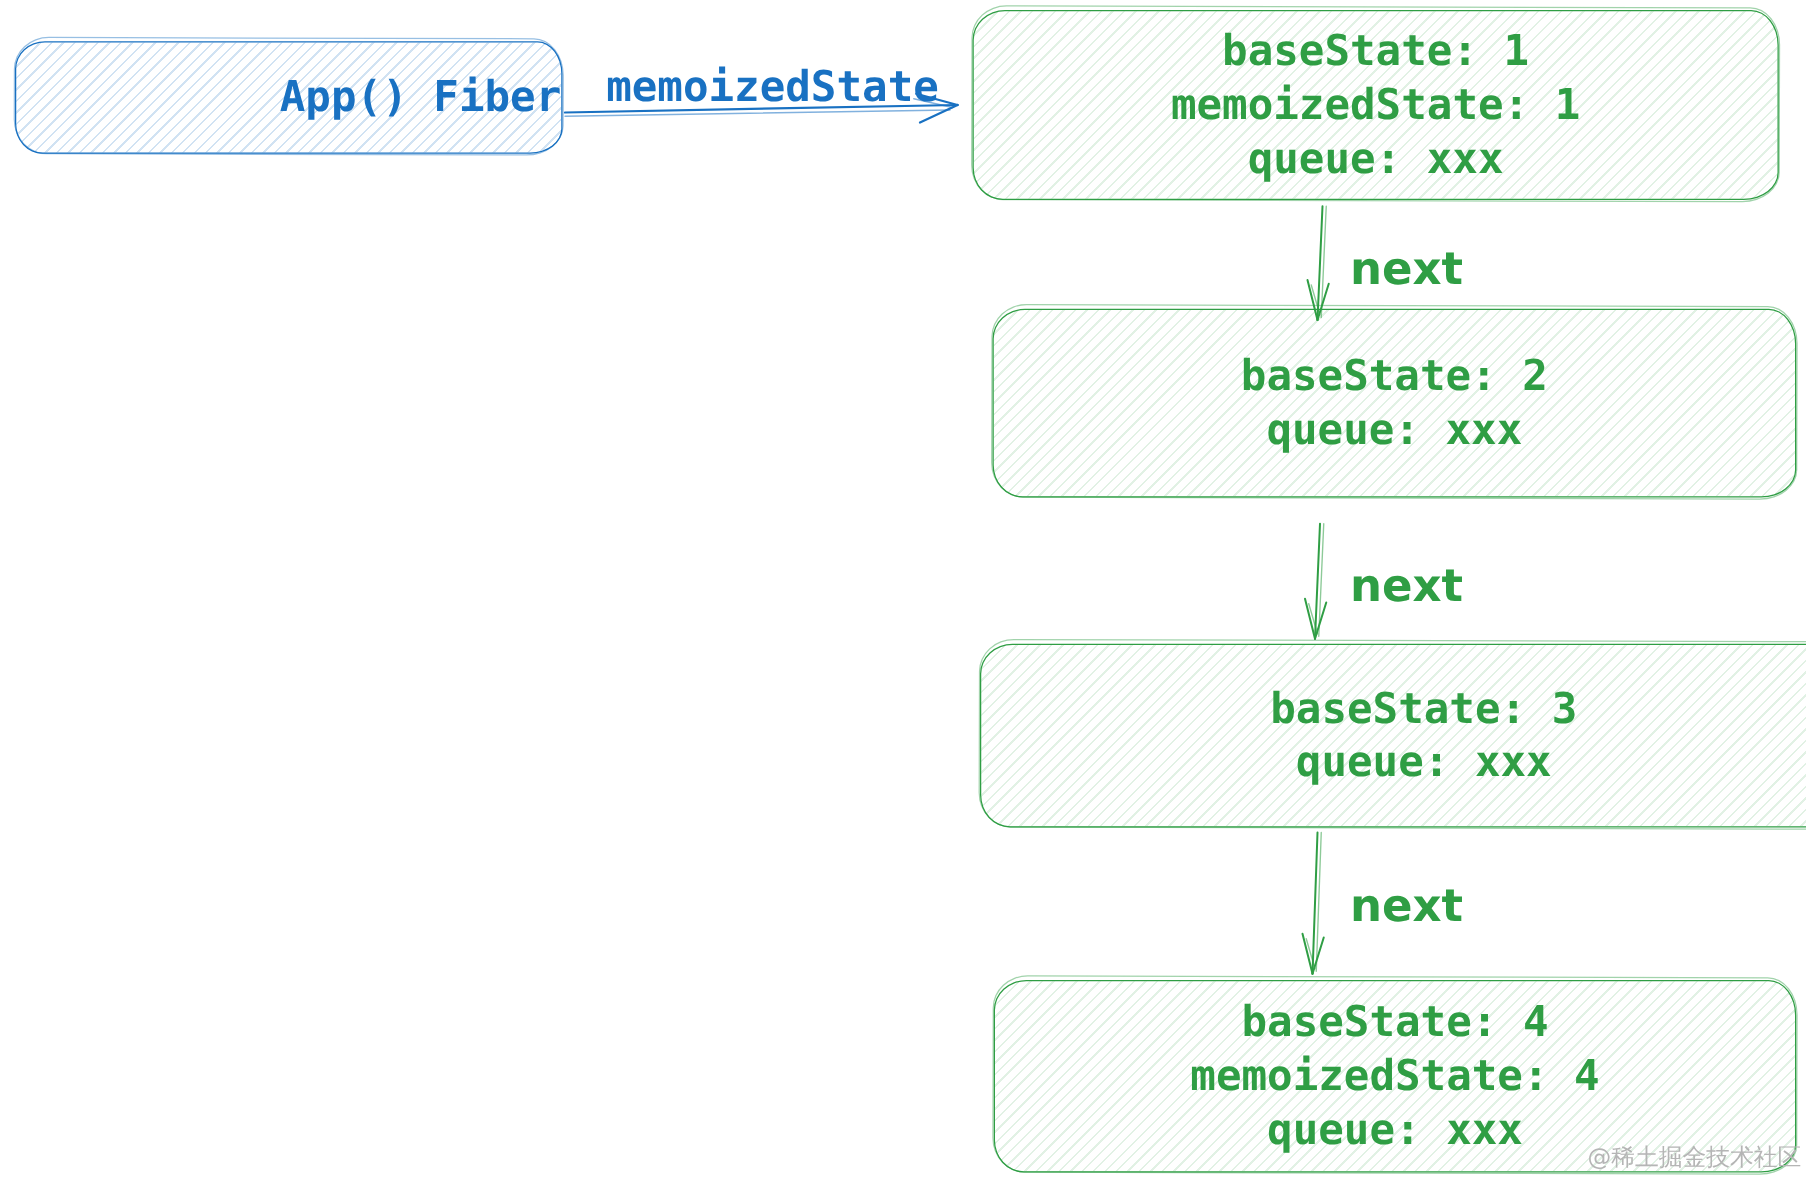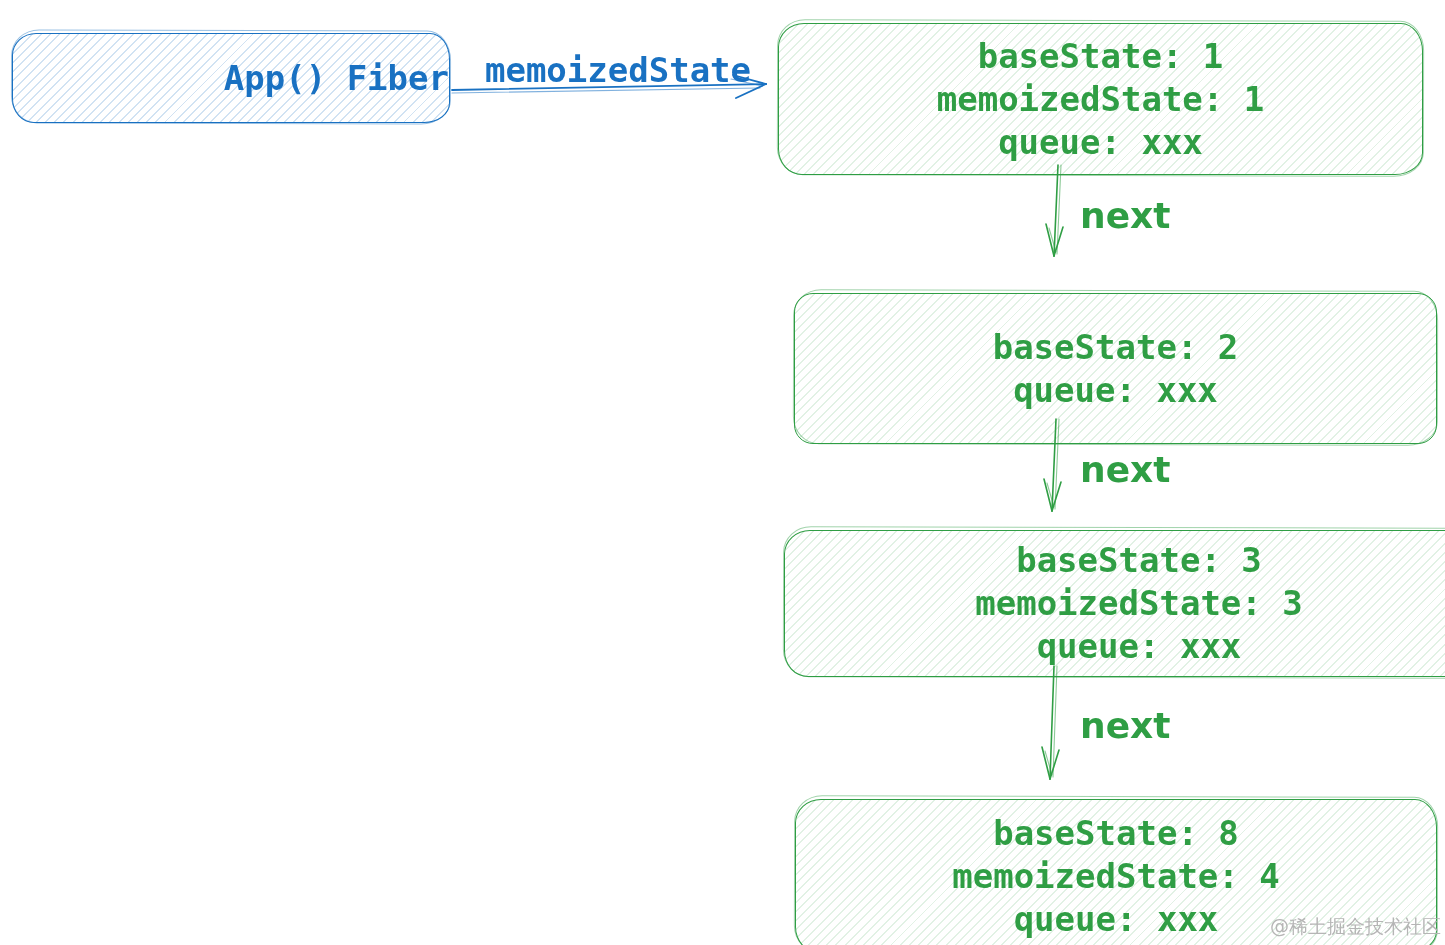--- a/index.html
+++ b/index.html
@@ -48,25 +48,24 @@
     align-items:flex-end;
   }
   .green-node{
     color:var(--green);
     border:1.7px solid var(--green);
     border-radius:26px 22px 28px 24px / 24px 28px 22px 26px;
     background:repeating-linear-gradient(135deg,
       rgba(47,158,68,.14) 0px, rgba(47,158,68,.14) 1.4px,
       rgba(255,255,255,0) 1.4px, rgba(255,255,255,0) 6.5px);
     font:700 34px/43px "DejaVu Sans Mono",monospace;
-    margin-top:15px;
   }
   #fiber{left:12px;top:33px;width:438px;height:90px;}
   #hook1{left:778px;top:8px;width:645px;height:152px;}
-  #hook2{left:794px;top:278px;width:643px;height:151px;border-radius:19px;}
+  #hook2{left:794px;top:247px;width:643px;height:151px;}
   #hook3{left:784px;top:515px;width:710px;height:147px;}
   #hook4{left:795px;top:784px;width:642px;height:154px;}
   .hook-line{position:relative;z-index:1;}
 
   .edge-label{position:absolute;white-space:nowrap;}
   #memoized-label{
     left:468px;top:49px;width:300px;text-align:center;
     color:var(--blue);
     font:700 34px/43px "DejaVu Sans Mono",monospace;
   }
@@ -137,27 +136,26 @@
 
   <div class="node green-node" id="hook2">
     <div class="hook-line">baseState: 2</div>
     <div class="hook-line">queue: xxx</div>
   </div>
 
   <div class="next-label" id="next2">next</div>
 
   <div class="node green-node" id="hook3">
     <div class="hook-line">baseState: 3</div>
-    <div class="hook-line">memoizedState: 3</div>
     <div class="hook-line">queue: xxx</div>
   </div>
 
   <div class="next-label" id="next3">next</div>
 
   <div class="node green-node" id="hook4">
-    <div class="hook-line">baseState: 8</div>
+    <div class="hook-line">baseState: 4</div>
     <div class="hook-line">memoizedState: 4</div>
     <div class="hook-line">queue: xxx</div>
   </div>
 
   <div class="watermark">@稀土掘金技术社区</div>
 
 </div>
 
 </body></html>

